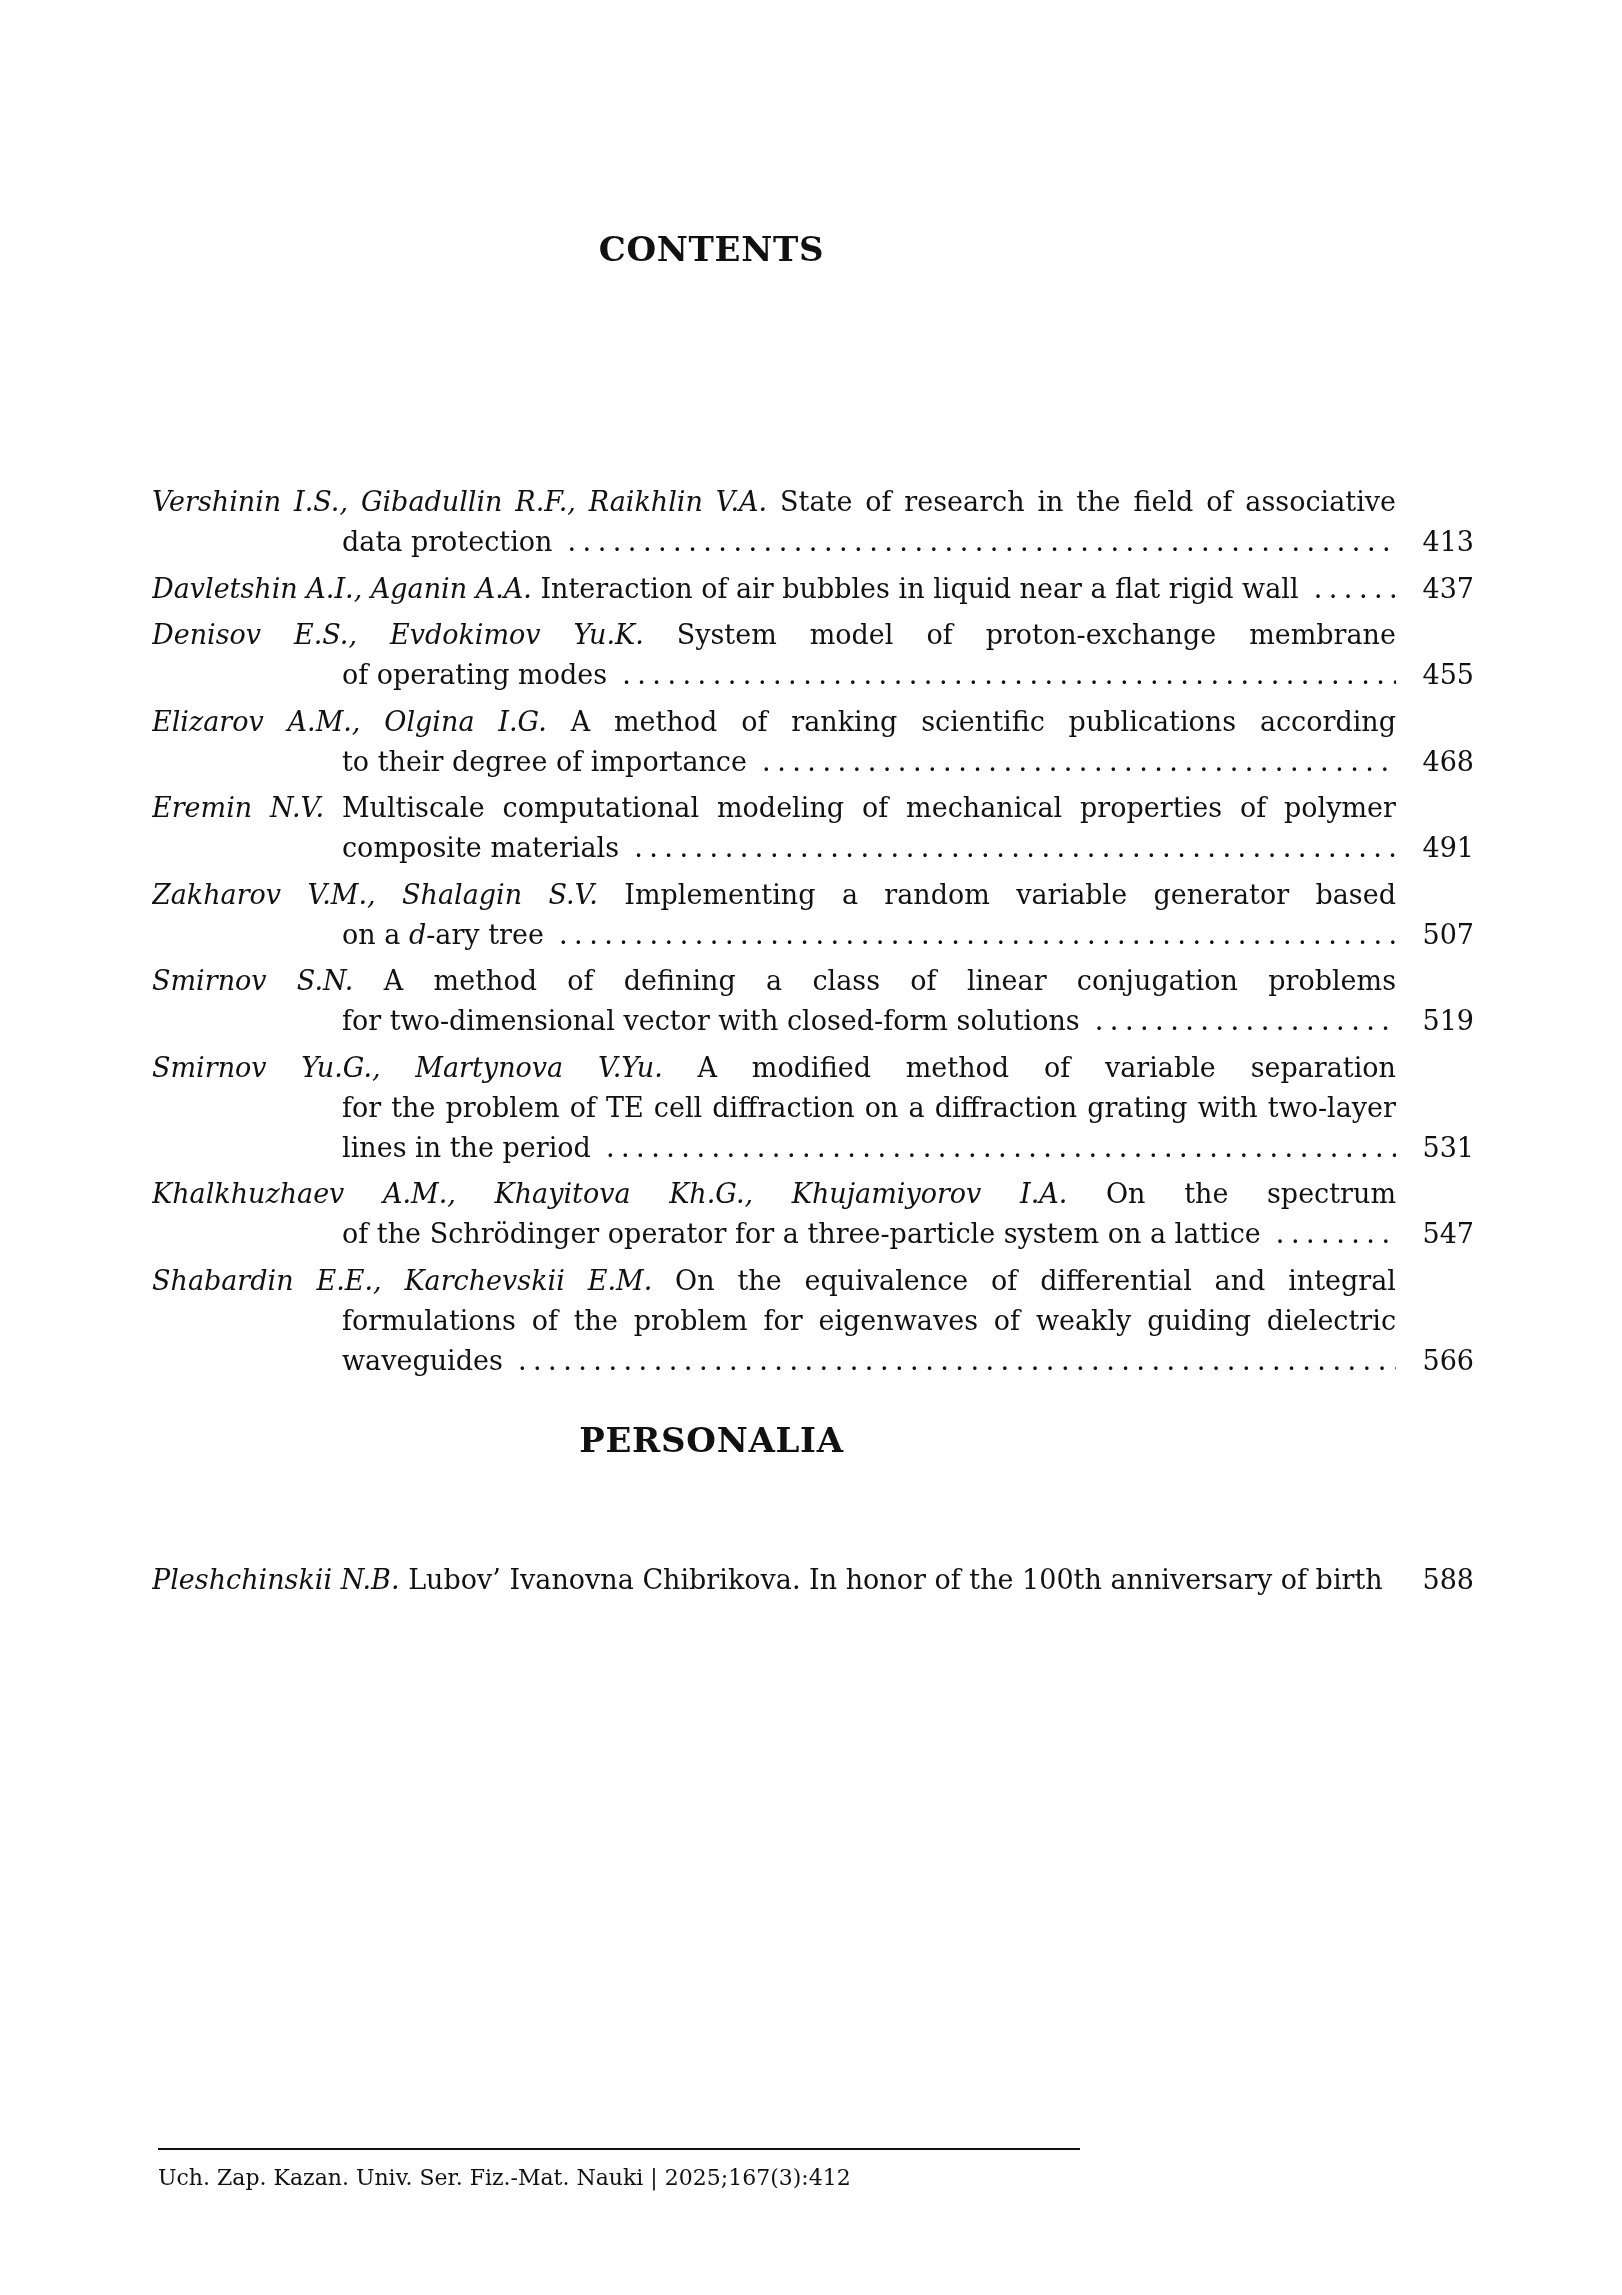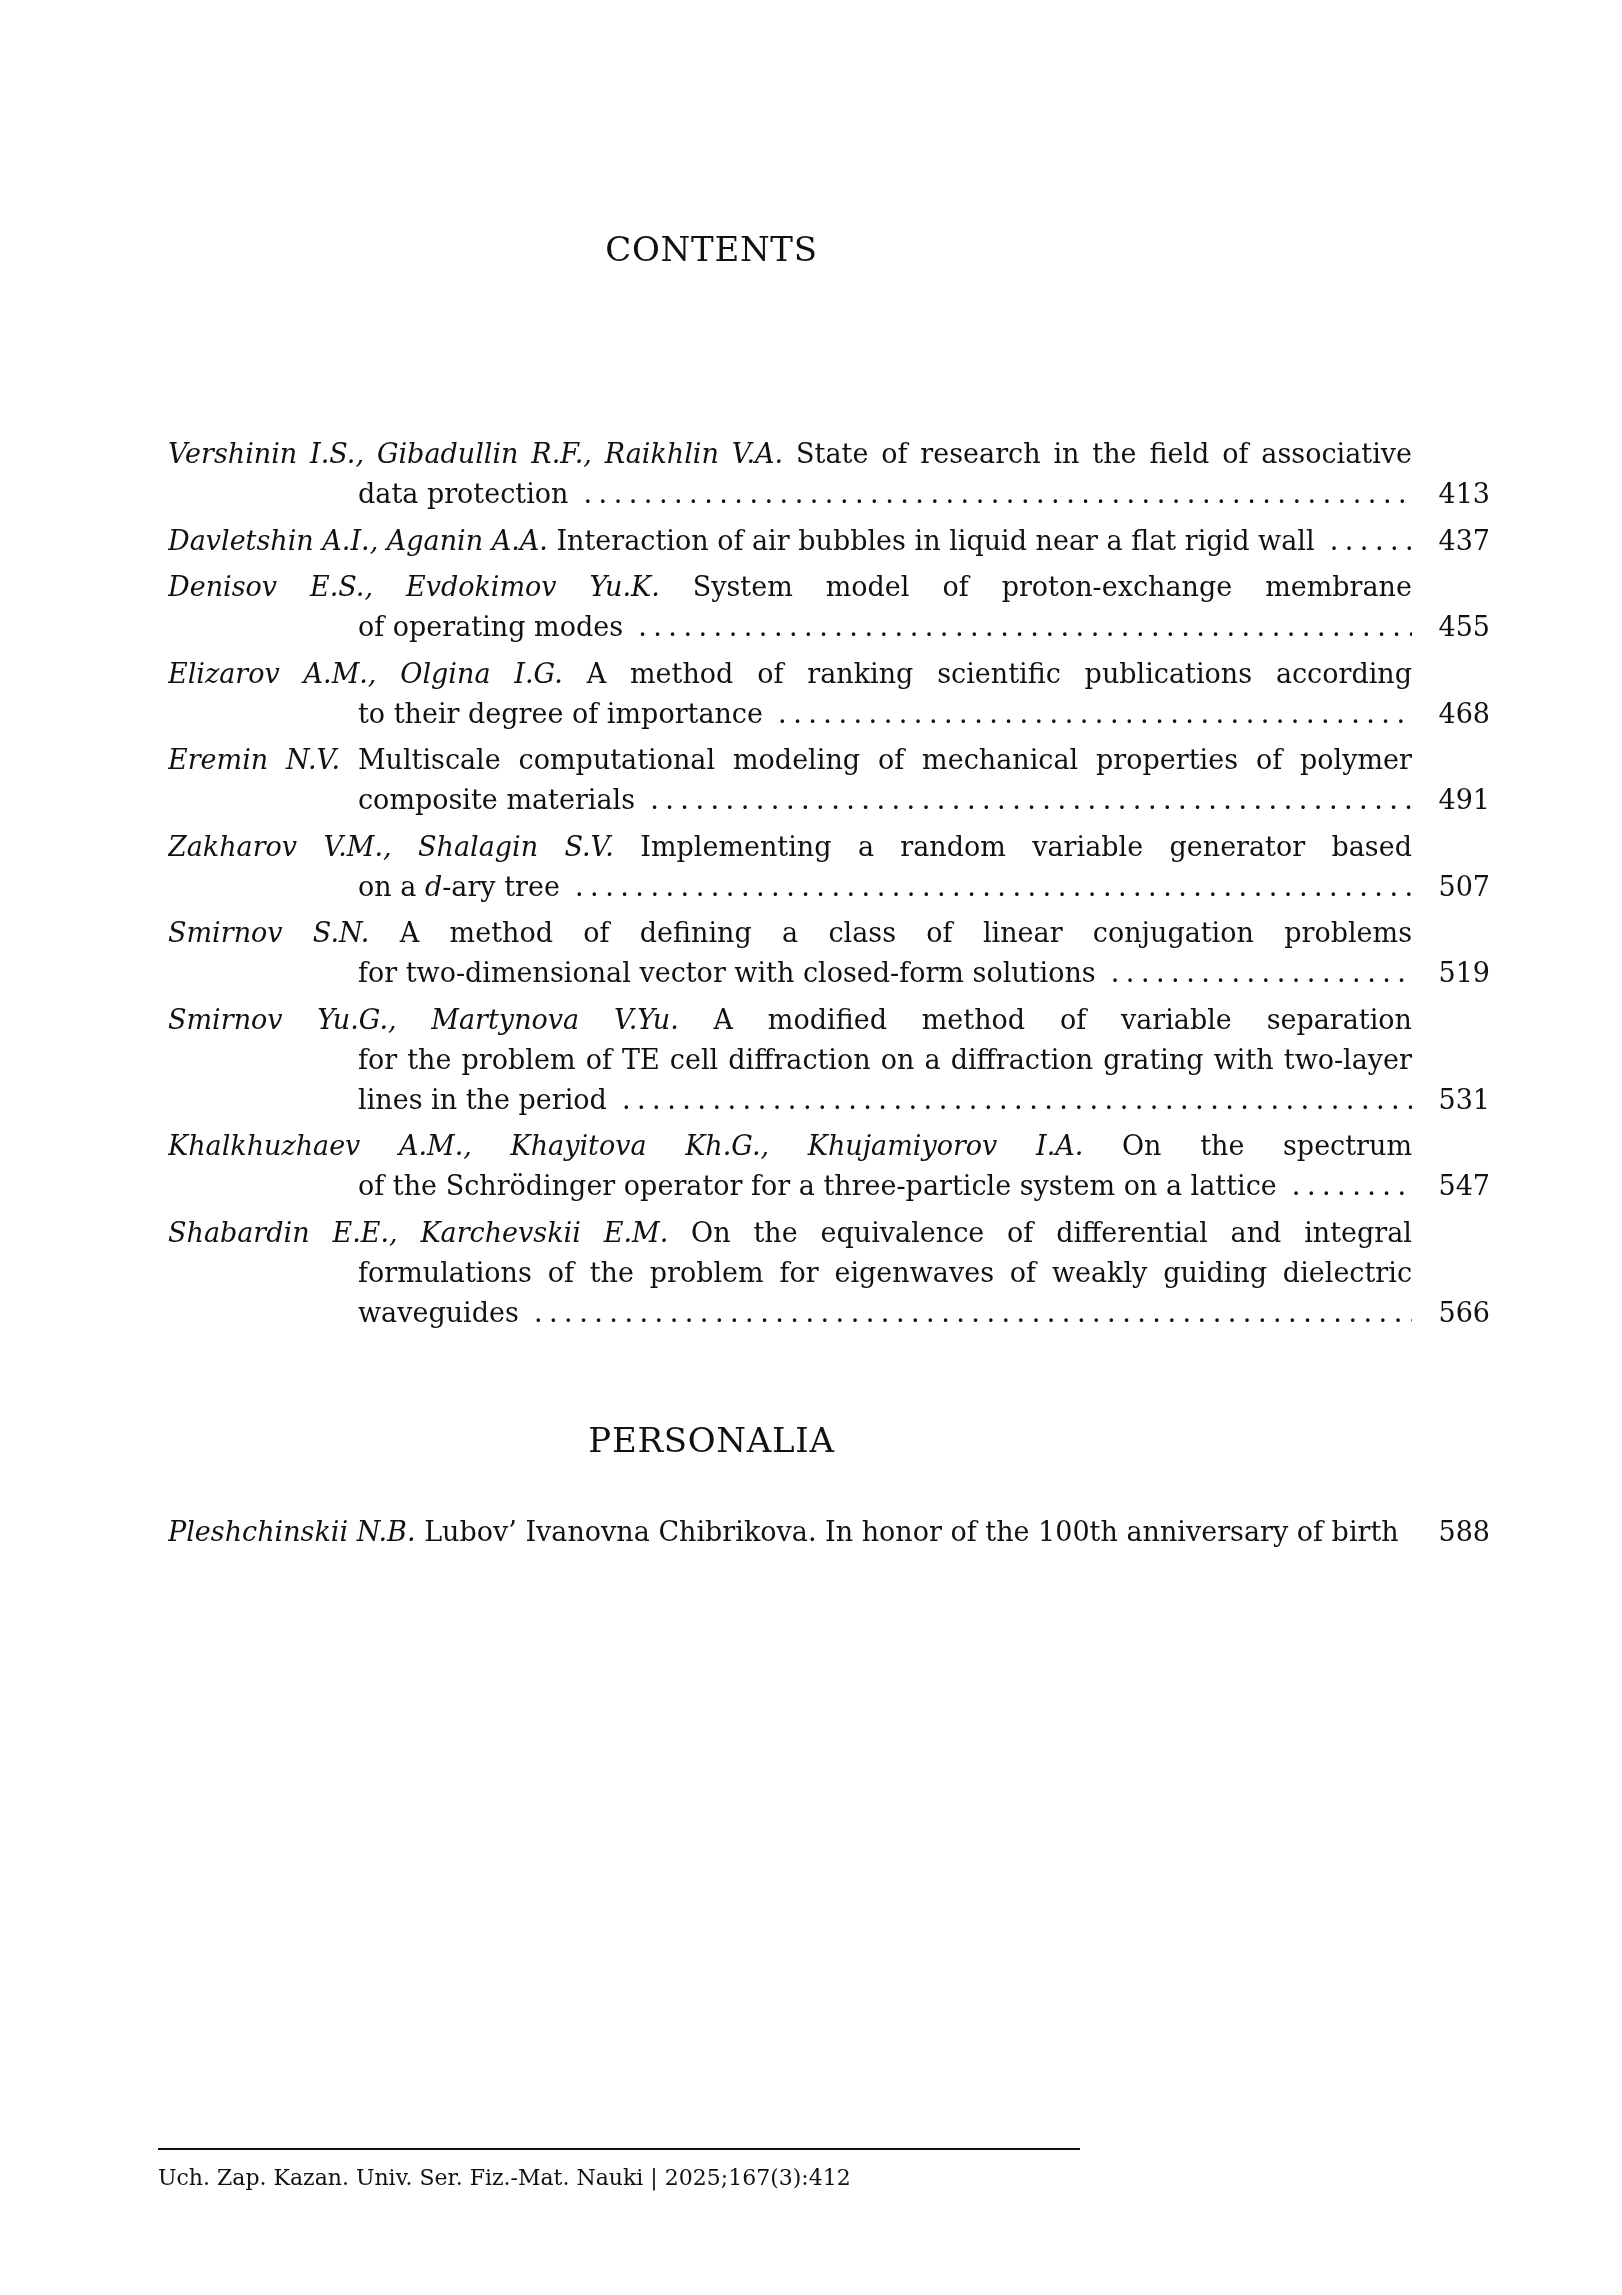--- a/index.html
+++ b/index.html
@@ -1,23 +1,23 @@
 <!DOCTYPE html>
 <html style="font-size:10.5px"><head>
 <meta charset="utf-8">
 <style>
   html, body { margin: 0; padding: 0; background: #ffffff; }
   body { width: 1623px; height: 2295px; position: relative; overflow: hidden;
          font-family: "DejaVu Serif", "Liberation Serif", serif; color: #111; }
   .page { position: absolute; left: 0; top: 0; width: 1623px; height: 2295px; }
   .heading { position: absolute; left: 0; width: 1423px; text-align: center;
-             font-weight: normal; font-size: 34px; letter-spacing: 0.7px; }
+             font-weight: bold; font-size: 34px; letter-spacing: 0.7px; }
   #contents-title { top: 229px; }
   #personalia-title { top: 1420px; }
-  .toc { position: absolute; left: 168px; width: 1322px; }
+  .toc { position: absolute; left: 152px; width: 1322px; margin-top: 48px; }
   #toc-main { top: 434px; }
   #toc-personalia { top: 1512px; }
   .entry { position: relative; margin-bottom: 6.5px; }
   .line { position: relative; height: 40px; line-height: 40px; font-size: 27px; white-space: nowrap; }
   .line.first { padding-left: 0; }
   .line.cont { padding-left: 190px; }
   .text-wrap { position: absolute; left: 0; top: 0; width: 1244px; height: 40px; overflow: hidden; }
   .line.cont .text-wrap { left: 190px; width: 1054px; }
   .justify { display: block; text-align: justify; text-align-last: justify; width: 100%; }
   .authors { font-style: italic; }

